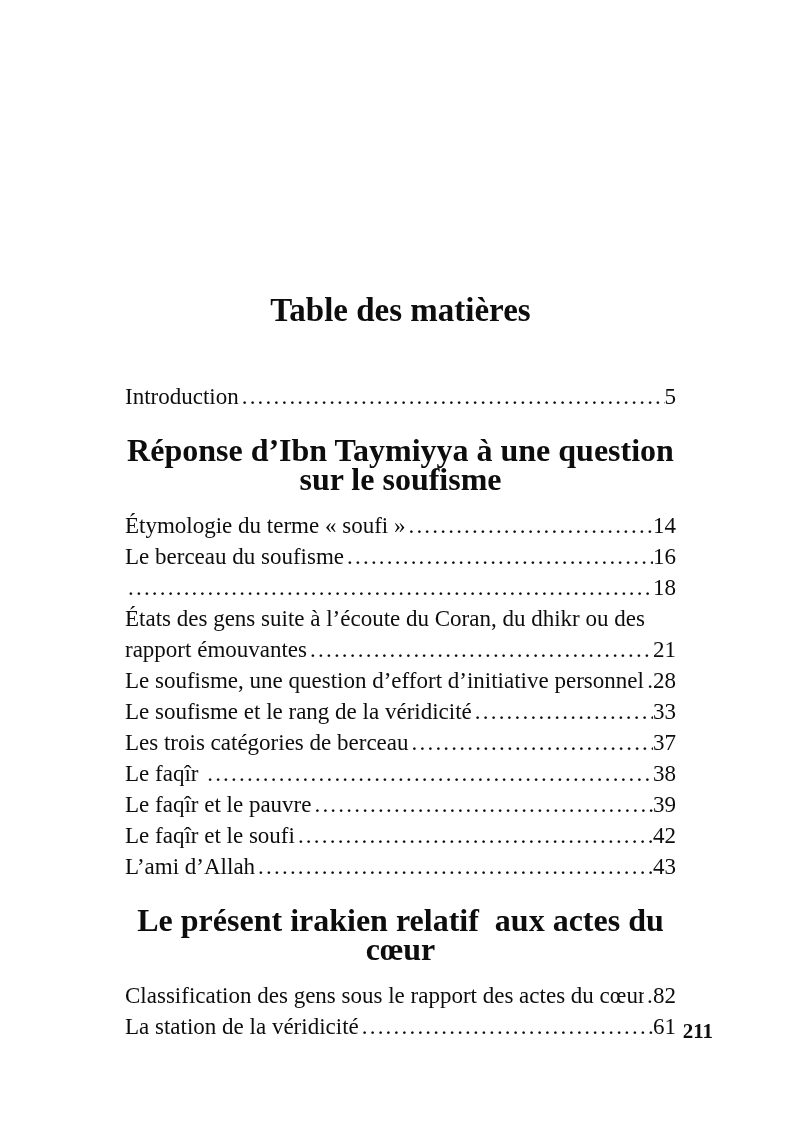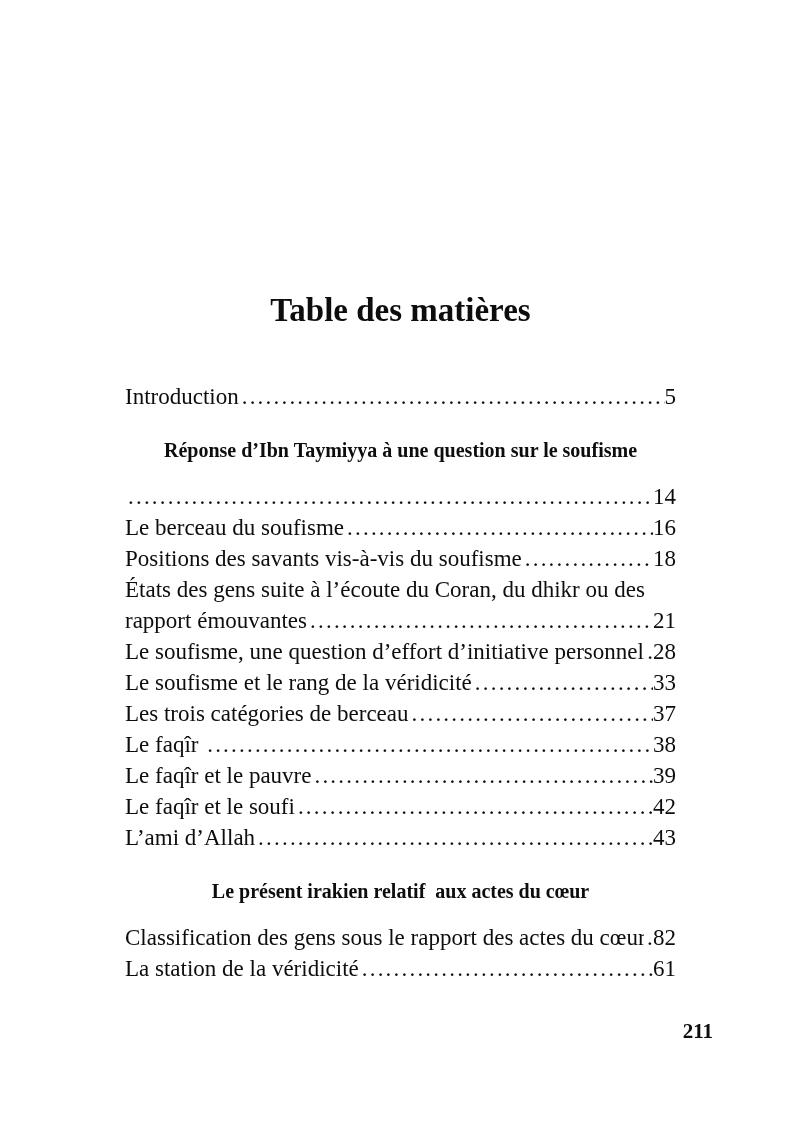--- a/index.html
+++ b/index.html
@@ -22,21 +22,21 @@
     width: 551px;
   }
   .title {
     font-size: 33px;
     line-height: 40px;
     font-weight: bold;
     text-align: center;
     margin: 0 0 51px 0;
   }
   .section-heading {
-    font-size: 20px;
+    font-size: 32px;
     line-height: 29px;
     font-weight: bold;
     text-align: center;
     margin: 24px 0 16px 0;
     white-space: pre-wrap;
   }
   .entry {
     font-size: 23px;
     line-height: 31px;
   }
@@ -85,34 +85,34 @@
       <div class="entry">
         <div class="entry-row">
           <span class="label"><span>Introduction</span></span>
           <span class="dots">........................................................................................................................</span>
           <span class="pagenum">5</span>
         </div>
       </div>
       <div class="section-heading">Réponse d’Ibn Taymiyya à une question sur le soufisme</div>
       <div class="entry">
         <div class="entry-row">
+          <span class="label"><span>Étymologie du terme « soufi »</span></span>
           <span class="dots">........................................................................................................................</span>
           <span class="pagenum">14</span>
         </div>
       </div>
       <div class="entry">
         <div class="entry-row">
           <span class="label"><span>Le berceau du soufisme</span></span>
           <span class="dots">........................................................................................................................</span>
           <span class="pagenum">16</span>
         </div>
       </div>
       <div class="entry">
         <div class="entry-row">
-          <span class="label"><span>Positions des savants vis-à-vis du soufisme</span></span>
           <span class="dots">........................................................................................................................</span>
           <span class="pagenum">18</span>
         </div>
       </div>
       <div class="entry">
         <div class="entry-line"><span class="label"><span>États des gens suite à l’écoute du Coran, du </span><span class="it">dhikr</span><span> ou des</span></span></div>
         <div class="entry-row">
           <span class="label"><span>rapport émouvantes</span></span>
           <span class="dots">........................................................................................................................</span>
           <span class="pagenum">21</span>

